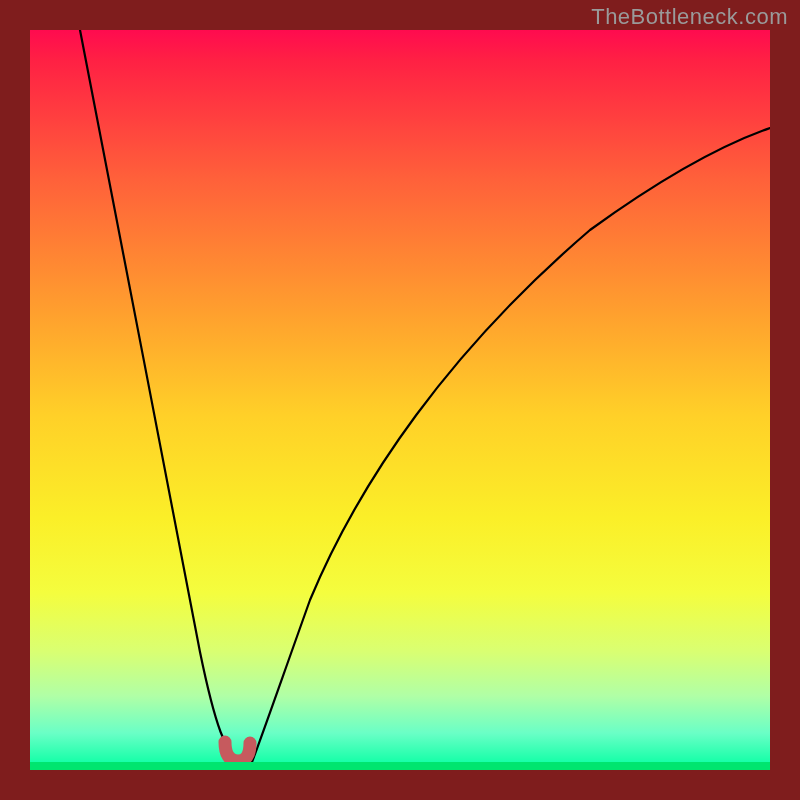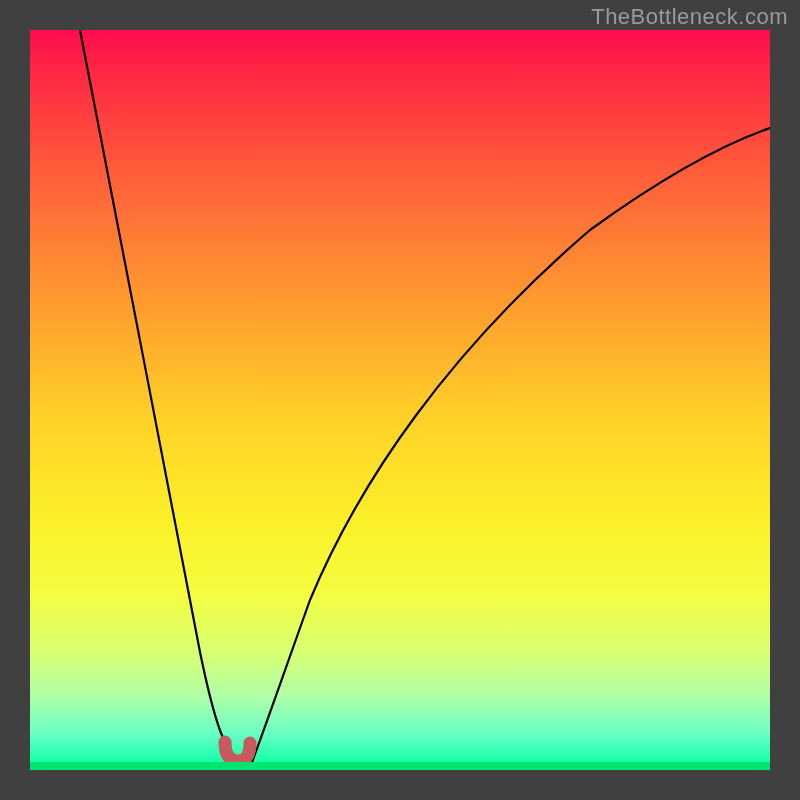--- a/index.html
+++ b/index.html
@@ -10,21 +10,21 @@
     background: #000;
     overflow: hidden;
     font-family: Arial, Helvetica, sans-serif;
   }
   .frame {
     position: absolute;
     top: 0;
     left: 0;
     width: 800px;
     height: 800px;
-    background: #404040;
+    background: #7f1d1d;
   }
   .plot {
     position: absolute;
     top: 30px;
     left: 30px;
     width: 740px;
     height: 740px;
     background: linear-gradient(
       to bottom,
       #ff0b4f 0%,

